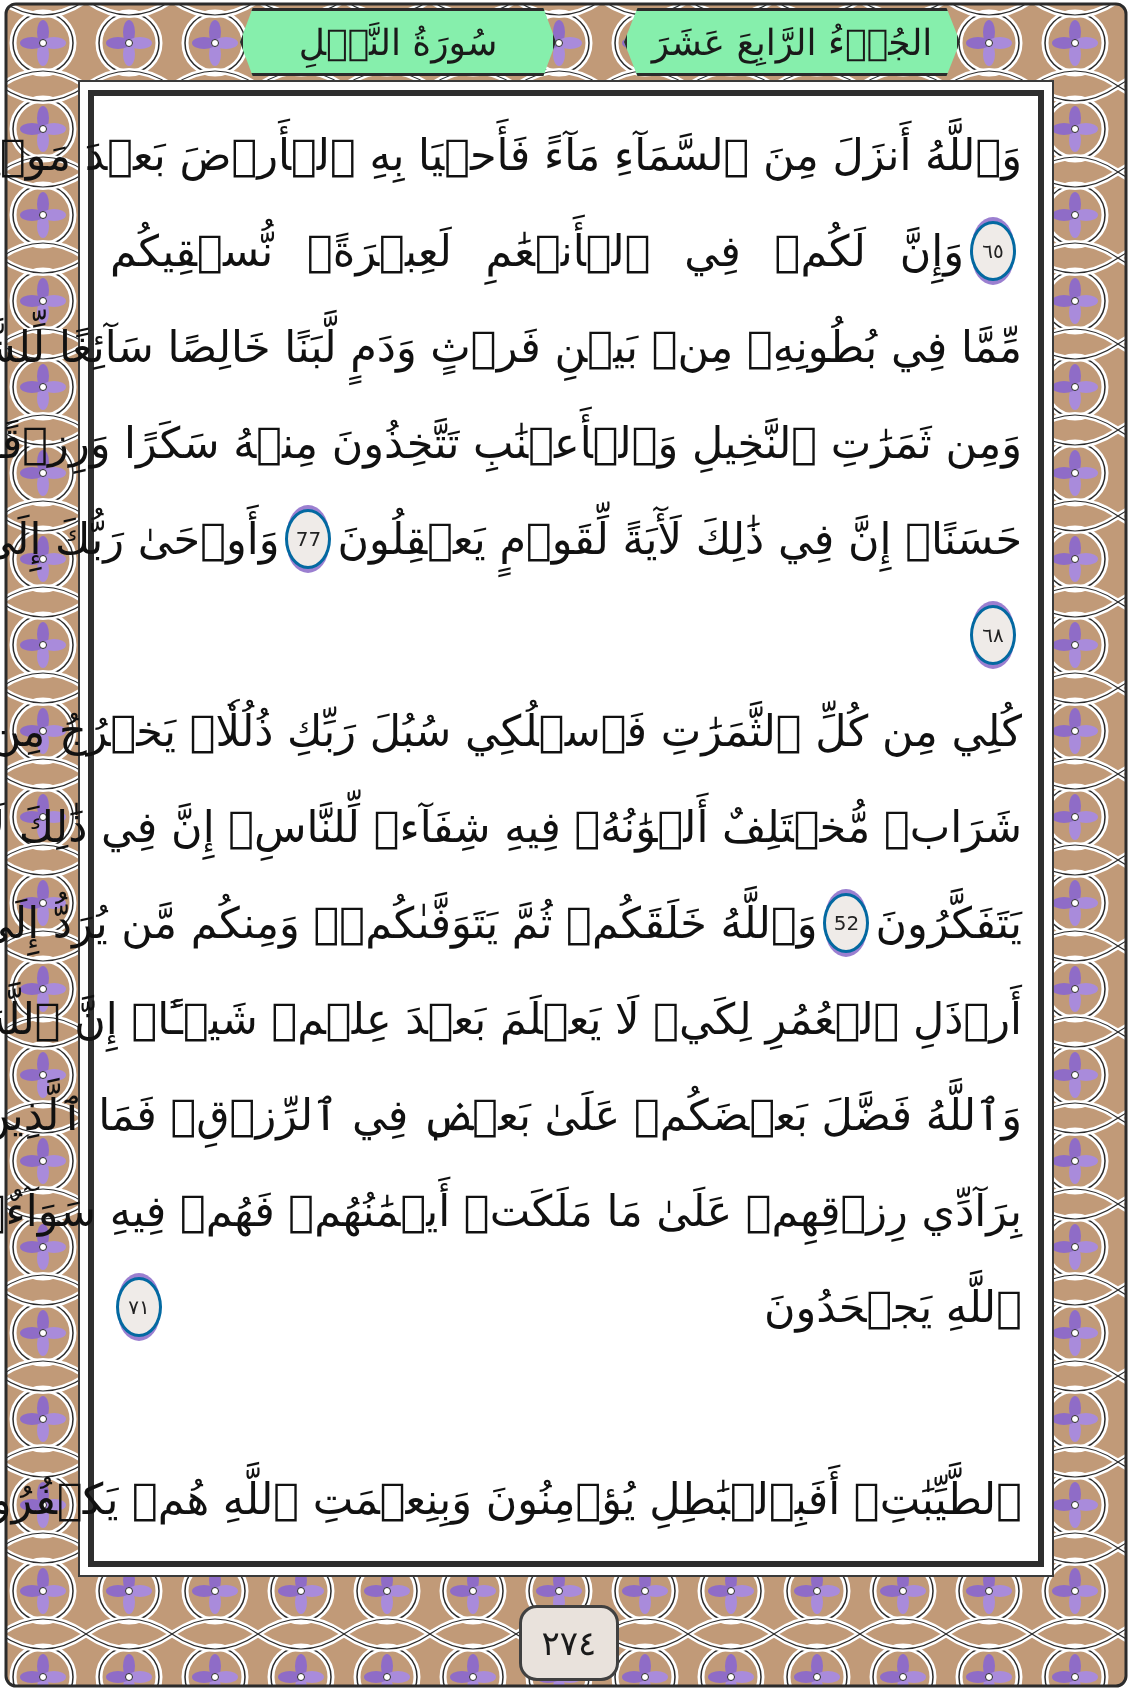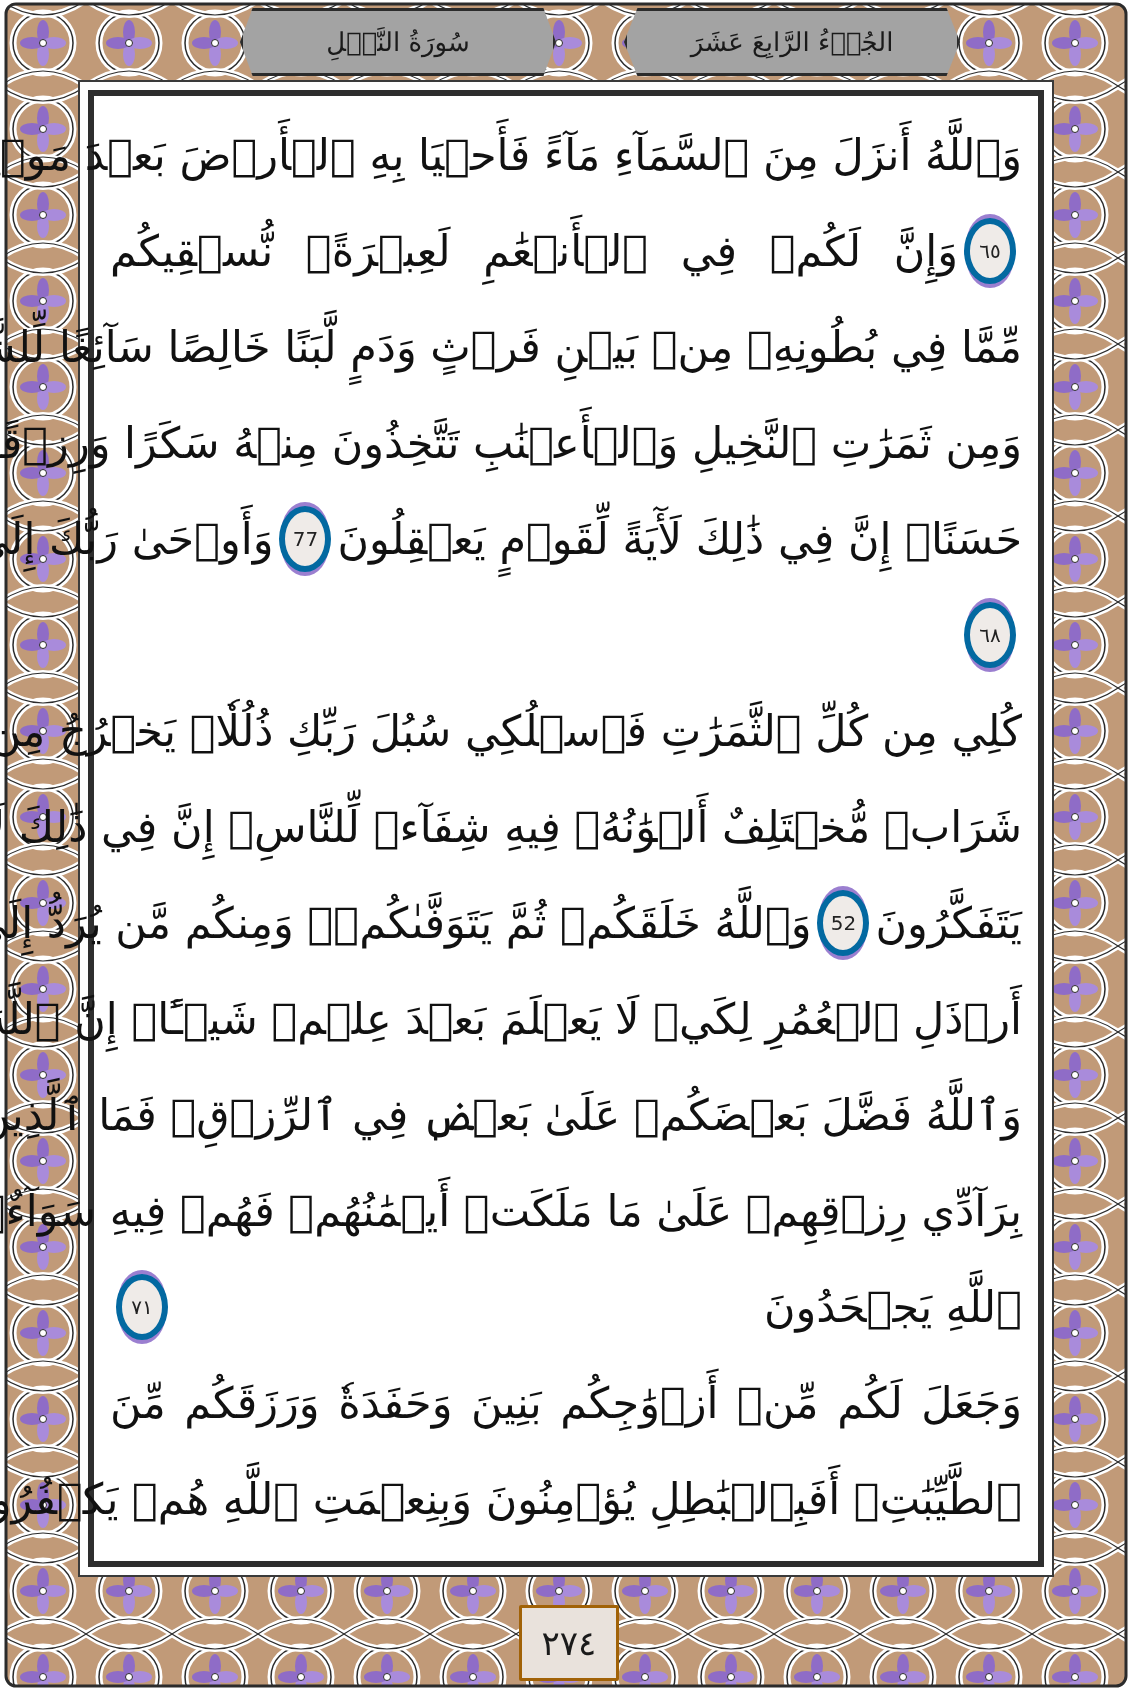--- a/index.html
+++ b/index.html
@@ -1,45 +1,45 @@
 <!DOCTYPE html>
 <html><head>
 <meta charset="utf-8">
 <style>
   html, body { margin:0; padding:0; }
   body { width:1132px; height:1690px; background:#ffffff; position:relative; overflow:hidden; font-family:"DejaVu Sans", sans-serif; }
   .border-band { position:absolute; inset:0; }
   svg.orn { position:absolute; left:0; top:0; }
   .header-cartouche {
     position:absolute; top:8px; height:62px;
-    background:#a3a3a3; border:3px solid #2b2b2b;
+    background:#86efac; border:3px solid #2b2b2b;
     display:flex; align-items:center; justify-content:center;
-    direction:rtl; font-family:"DejaVu Serif", serif; font-size:26px; color:#1a1a1a;
+    direction:rtl; font-family:"DejaVu Serif", serif; font-size:36px; color:#1a1a1a;
   }
   .header-cartouche.left { left:240px; width:310px; clip-path:polygon(4% 0,96% 0,100% 50%,96% 100%,4% 100%,0 50%); }
   .header-cartouche.right { left:624px; width:330px; clip-path:polygon(4% 0,96% 0,100% 50%,96% 100%,4% 100%,0 50%); }
   .frame-outer { position:absolute; left:78px; top:80px; width:976px; height:1497px; background:#fff; border:2px solid #3a3a3a; box-sizing:border-box; }
   .frame-inner { position:absolute; left:88px; top:90px; width:956px; height:1477px; border:6px solid #2e2e2e; box-sizing:border-box; background:#fff; }
   .text-area { position:absolute; left:110px; top:110px; width:912px; height:1460px; direction:rtl; }
   .line {
     position:absolute; left:0; right:0; height:90px;
     display:flex; align-items:center; justify-content:space-between;
     font-family:"DejaVu Sans", sans-serif; font-size:43px; color:#111;
     white-space:nowrap; text-align:justify; text-align-last:justify;
   }
   .line .seg { flex:1 1 auto; text-align:justify; text-align-last:justify; }
   .ayah-marker {
     flex:0 0 auto; display:inline-flex; align-items:center; justify-content:center;
     width:40px; height:54px; margin:0 6px; border-radius:50%;
-    background:#efebe8; border:6px solid #0369a1; box-shadow:0 -6px 0 -2px #9b7fd0, 0 6px 0 -2px #9b7fd0;
+    background:#efebe8; border:3px solid #0369a1; box-shadow:0 -6px 0 -2px #9b7fd0, 0 6px 0 -2px #9b7fd0;
     font-size:20px; color:#222; direction:rtl;
   }
   .page-number-plate {
     position:absolute; left:519px; top:1605px; width:94px; height:70px;
-    background:#e9e2dc; border:3px solid #a16207; border-radius:2px;
+    background:#e9e2dc; border:3px solid #404040; border-radius:18px;
     display:flex; align-items:center; justify-content:center;
     font-family:"DejaVu Serif", serif; font-size:34px; color:#1a1a1a;
   }
 </style>
 </head>
 <body>
 
 <div class="border-band">
   <svg class="orn" width="1132" height="1690" viewBox="0 0 1132 1690">
     <defs>
@@ -114,23 +114,20 @@
   <div class="line" style="top:960px">
     <span class="seg">وَٱللَّهُ فَضَّلَ بَعۡضَكُمۡ عَلَىٰ بَعۡضٖ فِي ٱلرِّزۡقِۚ فَمَا ٱلَّذِينَ فُضِّلُواْ</span>
   </div>
   <div class="line" style="top:1056px">
     <span class="seg">بِرَآدِّي رِزۡقِهِمۡ عَلَىٰ مَا مَلَكَتۡ أَيۡمَٰنُهُمۡ فَهُمۡ فِيهِ سَوَآءٌۚ أَفَبِنِعۡمَةِ</span>
   </div>
   <div class="line" style="top:1152px">
     <span class="seg" style="flex:0 0 auto">ٱللَّهِ يَجۡحَدُونَ</span>
     <span class="ayah-marker">٧١</span>
   </div>
-  <div class="line" style="top:1248px">
-    <span class="seg">وَجَعَلَ لَكُم مِّنۡ أَزۡوَٰجِكُم بَنِينَ وَحَفَدَةٗ وَرَزَقَكُم مِّنَ</span>
-  </div>
   <div class="line" style="top:1344px">
     <span class="seg">ٱلطَّيِّبَٰتِۚ أَفَبِٱلۡبَٰطِلِ يُؤۡمِنُونَ وَبِنِعۡمَتِ ٱللَّهِ هُمۡ يَكۡفُرُونَ</span>
 
   </div>
 </div>
 
 <div class="page-number-plate">
   <span>٢٧٤</span>
 </div>
 

